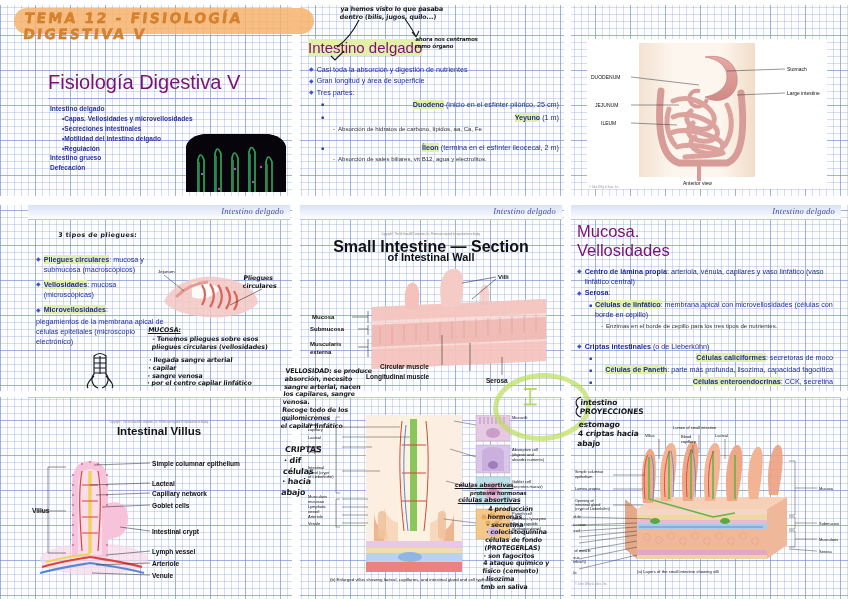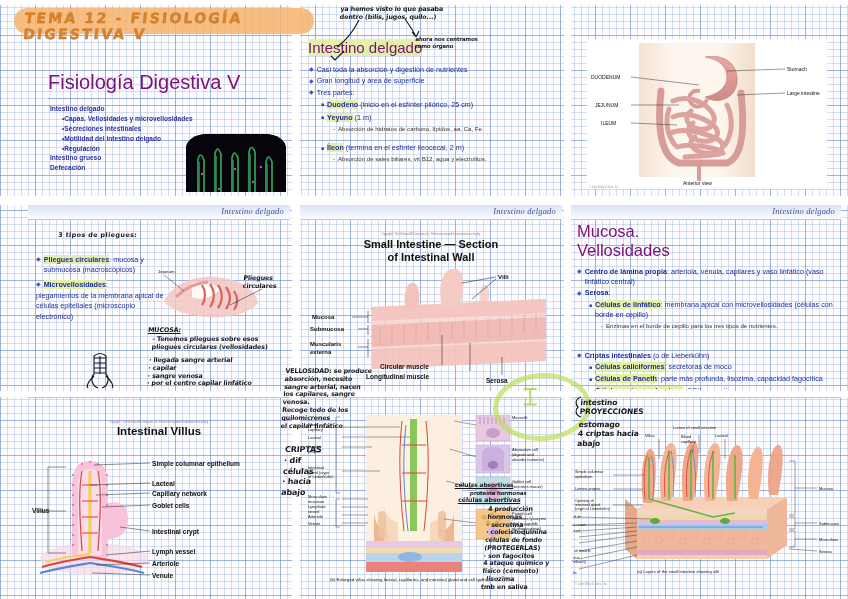--- a/index.html
+++ b/index.html
@@ -40,21 +40,21 @@
     color:#7b0f78;font-size:16.5px;font-weight:400;line-height:1.08;
   }
   .slide-title.big{font-size:20px;}
   .body-txt{color:#1d2d9c;font-size:7.2px;line-height:1.42;}
   .b1{display:flex;gap:3px;align-items:flex-start;margin-top:1.5px;}
   .dia{color:#4455c4;font-size:6px;line-height:1;padding-top:1.5px;}
   .sq{color:#2b3aa8;font-size:5px;line-height:1;padding-top:2.5px;}
   .dash{color:#444;font-size:6px;line-height:1;padding-top:1px;}
   .bold{font-weight:bold;}
   .hl{background:#e2f0a8;}
-  .lvl2{margin-left:12px;}
+  .lvl2{margin-left:12px;justify-content:space-between;}
   .lvl3{margin-left:24px;font-size:6.1px;color:#333;}
 
   
   .hw{
     font-family:"DejaVu Sans", sans-serif;
     color:#17181c;font-weight:bold;
     font-size:6.4px;line-height:1.22;
     letter-spacing:-.15px;
     transform:skewX(-5deg);
     position:absolute;white-space:pre-line;
@@ -273,20 +273,24 @@
       <div class="hdr-line"></div>
     <div class="hdr-txt">Intestino delgado</div>
   </div>
   <div class="body-txt" style="position:absolute;left:8px;top:48px;width:128px">
     <div class="b1">
         <span class="dia">◆</span>
       <span><span class="bold hl">Pliegues circulares</span><span>: mucosa y submucosa (macroscópicos)</span></span>
       </div>
     <div class="b1" style="margin-top:5px">
         <span class="dia">◆</span>
+      <span><span class="bold hl">Vellosidades</span><span>: mucosa (microscópicas)</span></span>
+      </div>
+    <div class="b1" style="margin-top:5px">
+        <span class="dia">◆</span>
       <span><span class="bold hl">Microvellosidades</span><span>:</span></span>
       </div>
     <div style="margin-top:1px">plegamientos de la membrana apical de células epiteliales (microscopio electrónico)</div>
   </div>
 
   <div class="fig" style="left:130px;top:62px;width:110px;height:58px">
     <svg width="110" height="58" viewBox="0 0 110 58">
       <path d="M6 34 C14 18 34 8 58 10 C82 12 98 22 100 36 C92 46 70 52 48 50 C26 48 10 42 6 34Z" fill="#f2c7c2" opacity=".85"></path>
       <path d="M34 16 C44 14 56 16 62 22 C56 30 44 34 34 30Z" fill="#fff" opacity=".9"></path>
       <g fill="none" stroke="#d8645c" stroke-width="2.2">
@@ -322,21 +326,21 @@
     <path d="M14 24 C8 30 6 34 8 36 M26 24 C32 30 34 34 32 36"></path>
   </g>
 </svg>
 
 <div class="slide" style="left:300px;top:205px;width:262px;height:184px">
   <div class="slide-hdr">
       <div class="hdr-line"></div>
     <div class="hdr-txt">Intestino delgado</div>
   </div>
   <div class="cr" style="position:absolute;left:0;right:0;top:28px">Copyright © The McGraw-Hill Companies, Inc. Permission required for reproduction or display.</div>
-  <div class="figttl" style="position:absolute;left:0;right:0;top:33px;font-size:11px">Small Intestine — Section</div>
+  <div class="figttl" style="position:absolute;left:0;right:0;top:33px;font-size:16px">Small Intestine — Section</div>
   <div class="figttl" style="position:absolute;left:0;right:0;top:46px;font-size:11px">of Intestinal Wall</div>
   <div class="fig" style="left:10px;top:60px;width:246px;height:120px">
     <svg width="246" height="120" viewBox="0 0 246 120">
 
       <path d="M62 42 L236 34 L236 96 L62 104 Z" fill="#f6d3ce" opacity=".8"></path>
       <path d="M62 42 L236 34 L236 48 L62 56 Z" fill="#f4c3bd" opacity=".85"></path>
       <path d="M62 60 L236 52 L236 74 L62 82 Z" fill="#efb2ab" opacity=".75"></path>
       <path d="M62 84 L236 76 L236 96 L62 104 Z" fill="#f3bdb7" opacity=".7"></path>
 
       <path d="M96 44 C92 26 98 16 104 18 C110 20 110 32 108 44Z" fill="#f3c2bc"></path>
@@ -406,21 +410,21 @@
       <span><span class="bold">Serosa</span><span>:</span></span>
       </div>
     <div class="b1 lvl2">
         <span class="sq">■</span>
       <span><span class="bold hl">Células de linfático</span><span>: membrana apical con microvellosidades (células con borde en cepillo)</span></span>
       </div>
     <div class="b1 lvl3">
         <span class="dash">-</span>
         <span>Enzimas en el borde de cepillo para los tres tipos de nutrientes.</span>
       </div>
-    <div class="b1" style="margin-top:20px">
+    <div class="b1" style="margin-top:11px">
         <span class="dia">◆</span>
       <span><span class="bold">Criptas intestinales</span><span> (o de Lieberkühn)</span></span>
       </div>
     <div class="b1 lvl2">
         <span class="sq">■</span>
       <span><span class="bold hl">Células caliciformes</span><span>: secretoras de moco</span></span>
       </div>
     <div class="b1 lvl2">
         <span class="sq">■</span>
       <span><span class="bold hl">Células de Paneth</span><span>: parte más profunda, lisozima, capacidad fagocítica</span></span>

